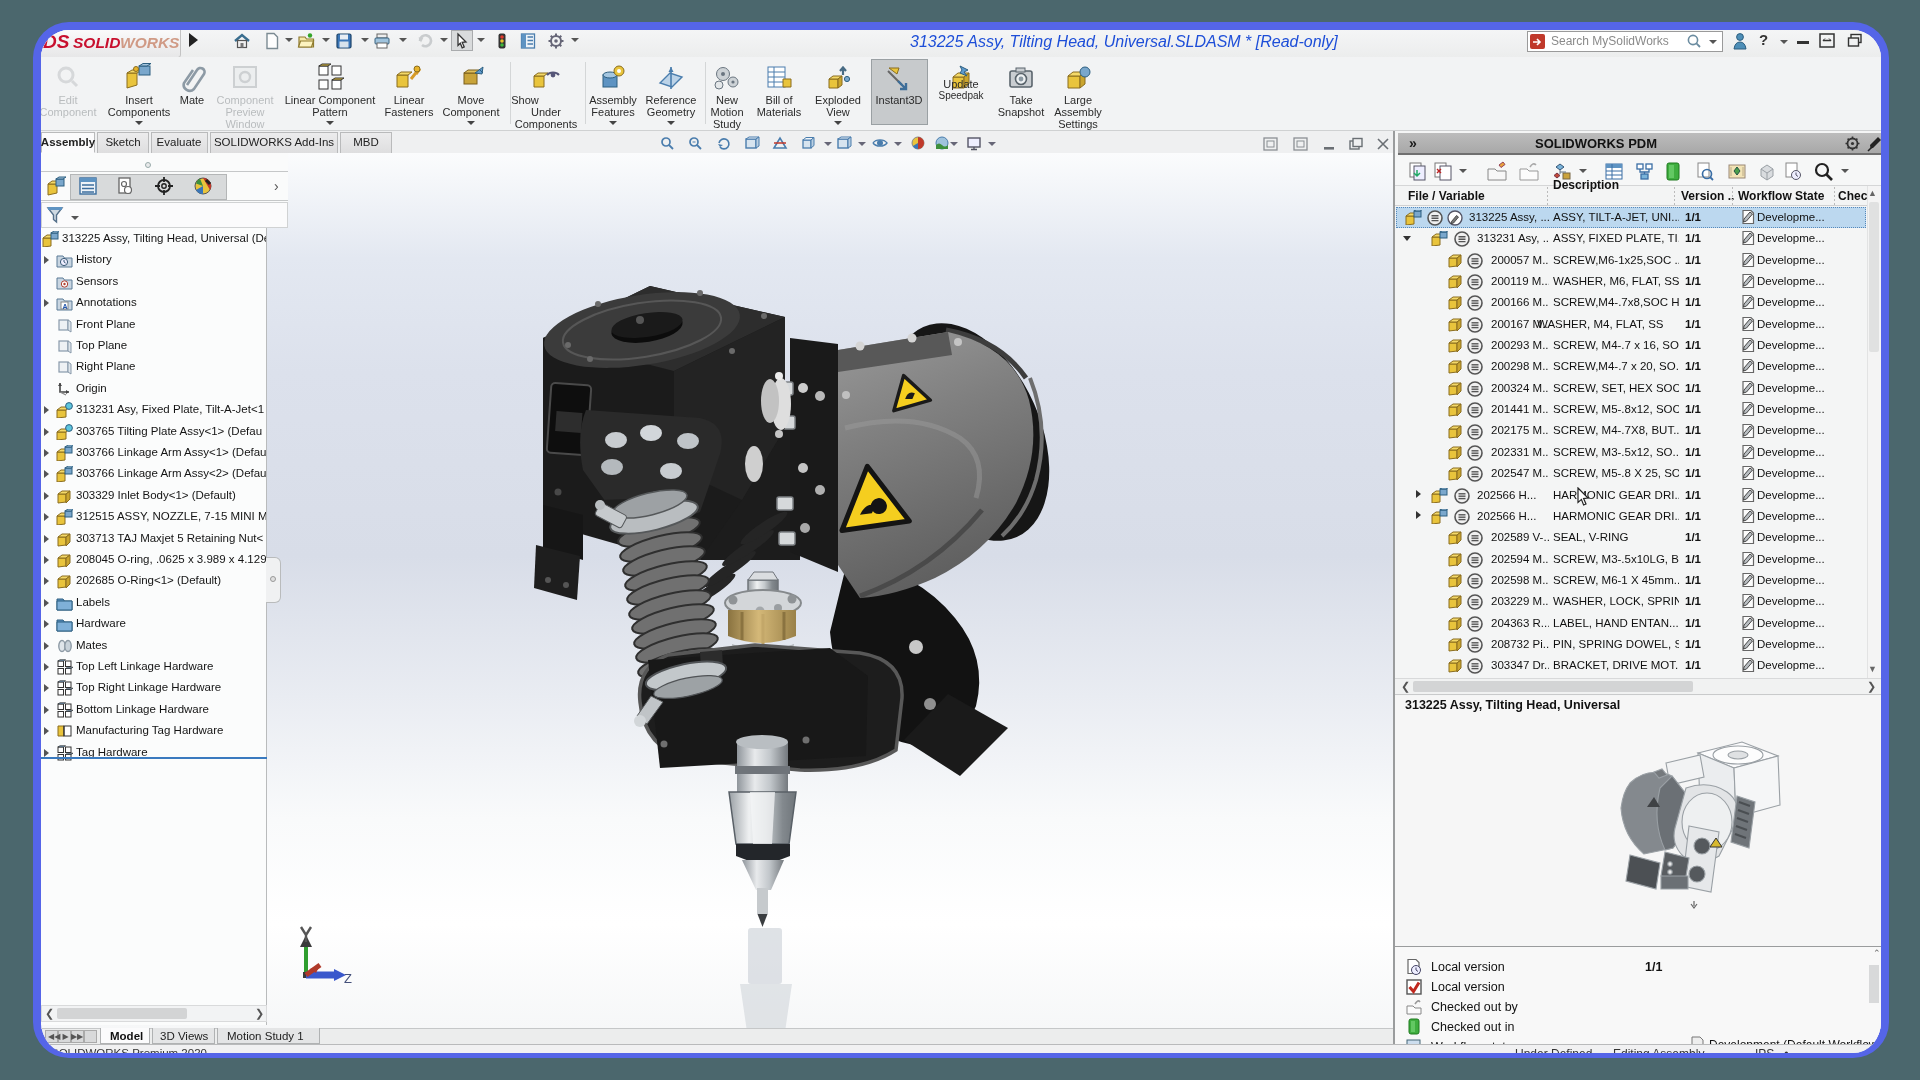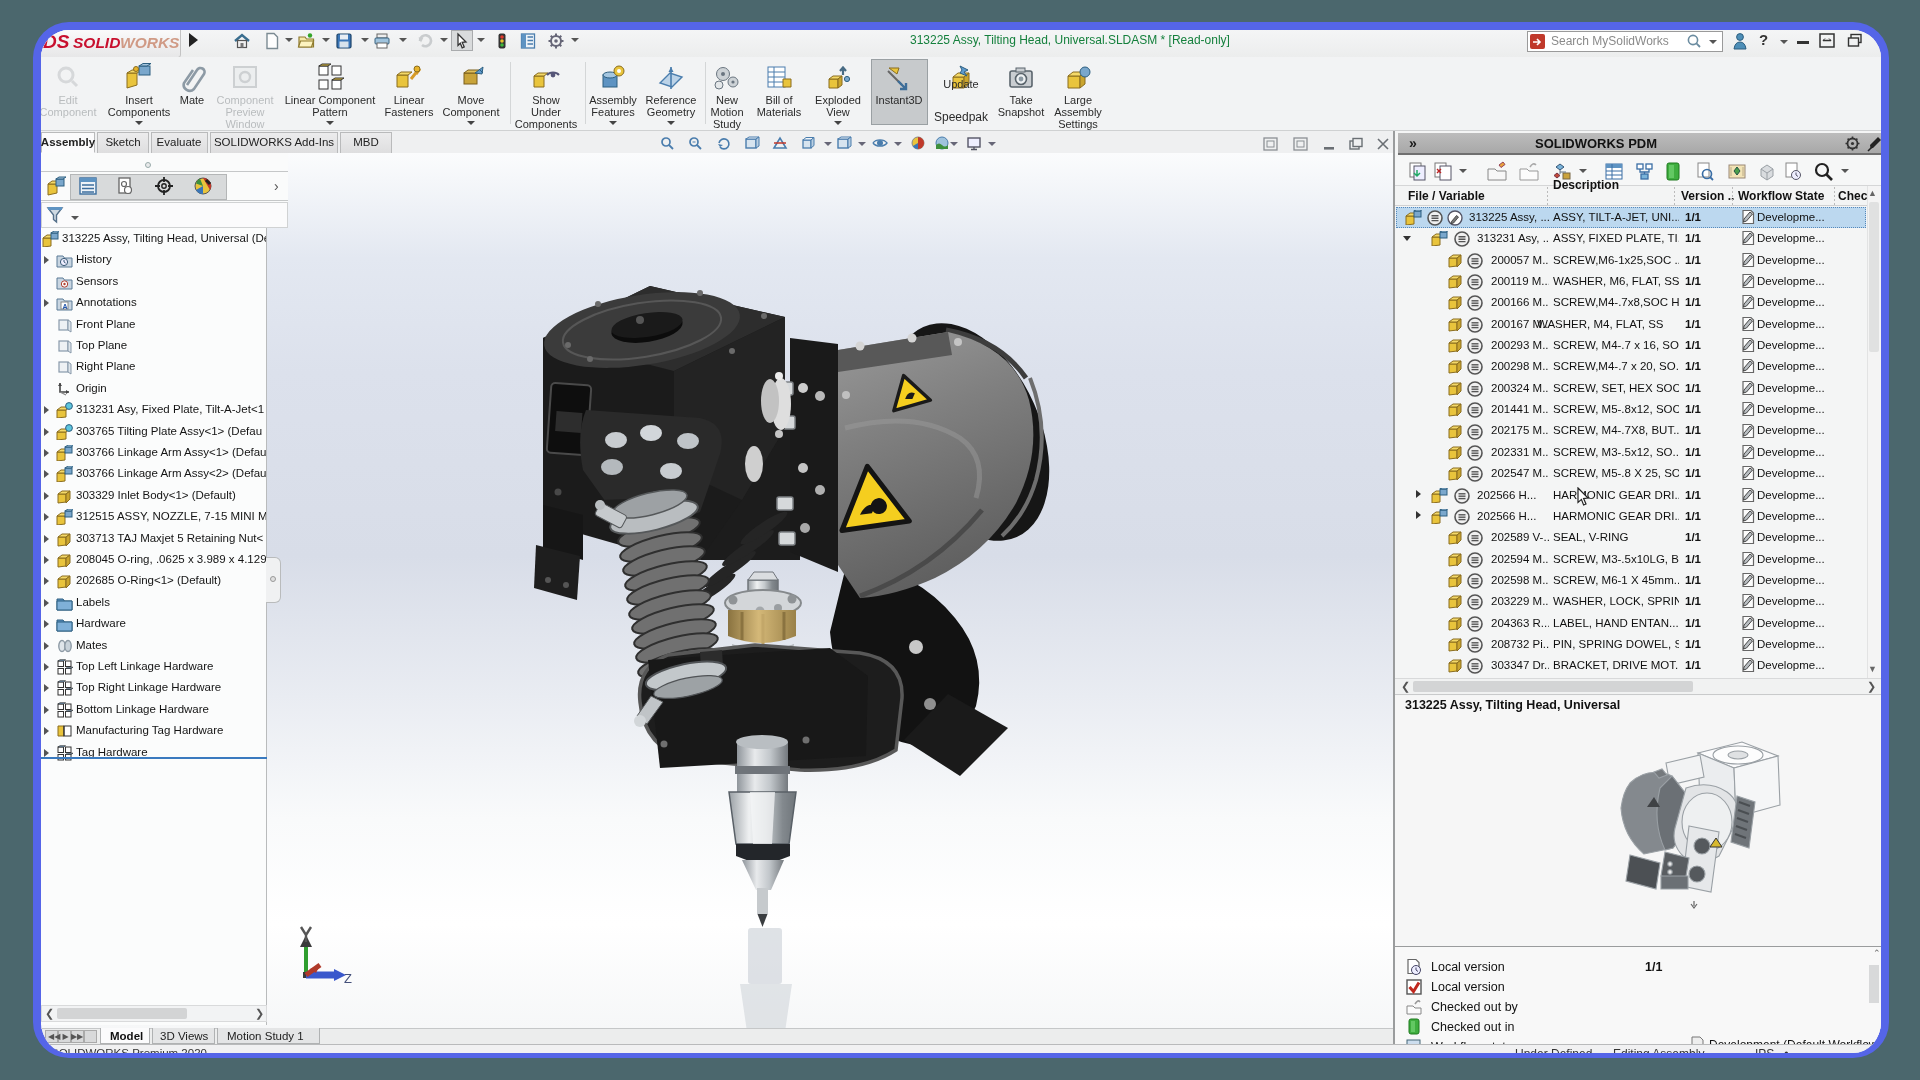--- a/index.html
+++ b/index.html
@@ -76,21 +76,21 @@
             <line x1="9" y1="14" x2="9" y2="16.5"></line>
             <line x1="1.5" y1="9" x2="4" y2="9"></line>
             <line x1="14" y1="9" x2="16.5" y2="9"></line>
             <line x1="3.7" y1="3.7" x2="5.5" y2="5.5"></line>
             <line x1="12.5" y1="12.5" x2="14.3" y2="14.3"></line>
             <line x1="14.3" y1="3.7" x2="12.5" y2="5.5"></line>
             <line x1="3.7" y1="14.3" x2="5.5" y2="12.5"></line>
           </g>
         </svg></div>
 <div class="a" style="left:530px;top:8px;width:0;height:0;border-left:4px solid transparent;border-right:4px solid transparent;border-top:4px solid #555"></div>
-<div class="txt" style="left:869px;top:3px;font-size:12px;color:#15803d;font-weight:normal;">313225 Assy, Tilting Head, Universal.SLDASM * [Read-only]</div>
+<div class="txt" style="left:869px;top:3px;font-size:16px;color:#1d4ed8;font-weight:normal;font-style:italic;">313225 Assy, Tilting Head, Universal.SLDASM * [Read-only]</div>
 <div class="a" style="left:1486px;top:1px;width:196px;height:21px;background:#fff;border:1px solid #9a9a9a"></div>
 <div class="a" style="left:1489px;top:4px;width:15px;height:15px;background:#c0392b;border-radius:2px"><svg width="15" height="15">
           <path d="M3 8 h6 M7 5 l3 3 -3 3" stroke="#fff" stroke-width="1.6" fill="none"></path>
         </svg></div>
 <div class="txt" style="left:1510px;top:4px;font-size:12px;color:#8a8a8a;font-weight:normal;">Search MySolidWorks</div>
 <svg class="a" style="left:1645px;top:3px" width="17" height="17">
         <circle cx="7" cy="7" r="4.6" fill="none" stroke="#6b8ca0" stroke-width="1.6"></circle>
         <line x1="10.4" y1="10.4" x2="14" y2="14" stroke="#6b8ca0" stroke-width="1.8"></line>
       </svg>
 <div class="a" style="left:1668px;top:10px;width:0;height:0;border-left:4px solid transparent;border-right:4px solid transparent;border-top:4px solid #555"></div>
@@ -170,21 +170,21 @@
         </svg></div>
 <div class="txt" style="left:430px;top:64px;font-size:11px;color:#2b2b2b;transform:translateX(-50%)">Move</div>
 <div class="txt" style="left:430px;top:76px;font-size:11px;color:#2b2b2b;transform:translateX(-50%)">Component</div>
 <div class="a" style="left:426px;top:91px;width:0;height:0;border-left:4px solid transparent;border-right:4px solid transparent;border-top:4px solid #444"></div>
 <div class="a" style="left:490px;top:33px;width:30px;height:30px"><svg width="30" height="30">
           <path d="M3 13 h10 v11 h-10z" fill="#e9c43c" stroke="#8a6d1f"></path>
           <path d="M3 13 l4-3 h10 l-4 3z" fill="#f4d969" stroke="#8a6d1f"></path>
           <path d="M16 12 a7 5 0 0 1 12 0" fill="none" stroke="#557" stroke-width="2"></path>
           <circle cx="22" cy="12" r="2.4" fill="#557"></circle>
         </svg></div>
-<div class="txt" style="left:505px;top:64px;font-size:11px;color:#2b2b2b;transform:translateX(-50%)">Show</div>
+<div class="txt" style="left:484px;top:64px;font-size:11px;color:#2b2b2b;transform:translateX(-50%)">Show</div>
 <div class="txt" style="left:505px;top:76px;font-size:11px;color:#2b2b2b;transform:translateX(-50%)">Under</div>
 <div class="txt" style="left:505px;top:88px;font-size:11px;color:#2b2b2b;transform:translateX(-50%)">Components</div>
 <div class="a" style="left:557px;top:33px;width:30px;height:30px"><svg width="30" height="30">
           <rect x="5" y="12" width="14" height="12" fill="#5e93c2" stroke="#2d5f80"></rect>
           <ellipse cx="12" cy="12" rx="7" ry="3" fill="#a5c6e0" stroke="#2d5f80"></ellipse>
           <circle cx="21" cy="8" r="5" fill="#e9c43c" stroke="#8a6d1f"></circle>
           <circle cx="21" cy="8" r="2" fill="#fff"></circle>
         </svg></div>
 <div class="txt" style="left:572px;top:64px;font-size:11px;color:#2b2b2b;transform:translateX(-50%)">Assembly</div>
 <div class="txt" style="left:572px;top:76px;font-size:11px;color:#2b2b2b;transform:translateX(-50%)">Features</div>
@@ -233,21 +233,21 @@
           <path d="M14 18 l8 8 M22 20 v6 h-6" stroke="#3d6e99" stroke-width="2.4" fill="none"></path>
         </svg></div>
 <div class="txt" style="left:858px;top:64px;font-size:11px;color:#2b2b2b;transform:translateX(-50%)">Instant3D</div>
 <div class="a" style="left:905px;top:33px;width:30px;height:30px"><svg width="30" height="30">
           <path d="M7 14 h11 v11 h-11z" fill="#e9c43c" stroke="#8a6d1f"></path>
           <path d="M7 14 l5-4 h11 l-5 4z" fill="#f4d969" stroke="#8a6d1f"></path>
           <path d="M18 14 l5-4 v11 l-5 4z" fill="#caa52f" stroke="#8a6d1f"></path>
           <path d="M14 3 l8 4 -4 2 3 4 -7 -3 2 -3z" fill="#5f9bd0" stroke="#2d5f80"></path>
         </svg></div>
 <div class="txt" style="left:920px;top:48px;font-size:11px;color:#2b2b2b;transform:translateX(-50%)">Update</div>
-<div class="txt" style="left:920px;top:80px;font-size:12px;color:#2b2b2b;transform:translateX(-50%)">Speedpak</div>
+<div class="txt" style="left:920px;top:60px;font-size:10px;color:#2b2b2b;transform:translateX(-50%)">Speedpak</div>
 <div class="a" style="left:965px;top:33px;width:30px;height:30px"><svg width="30" height="30">
           <rect x="4" y="8" width="22" height="16" rx="2" fill="#c9cdd1" stroke="#5a646c" stroke-width="1.6"></rect>
           <rect x="10" y="5" width="9" height="4" fill="#c9cdd1" stroke="#5a646c"></rect>
           <circle cx="15" cy="16" r="5.5" fill="#eef1f3" stroke="#5a646c" stroke-width="1.6"></circle>
           <circle cx="15" cy="16" r="2.4" fill="#8b98a2"></circle>
         </svg></div>
 <div class="txt" style="left:980px;top:64px;font-size:11px;color:#2b2b2b;transform:translateX(-50%)">Take</div>
 <div class="txt" style="left:980px;top:76px;font-size:11px;color:#2b2b2b;transform:translateX(-50%)">Snapshot</div>
 <div class="a" style="left:1022px;top:33px;width:30px;height:30px"><svg width="30" height="30">
           <path d="M5 13 h12 v12 h-12z" fill="#e9c43c" stroke="#8a6d1f"></path>

